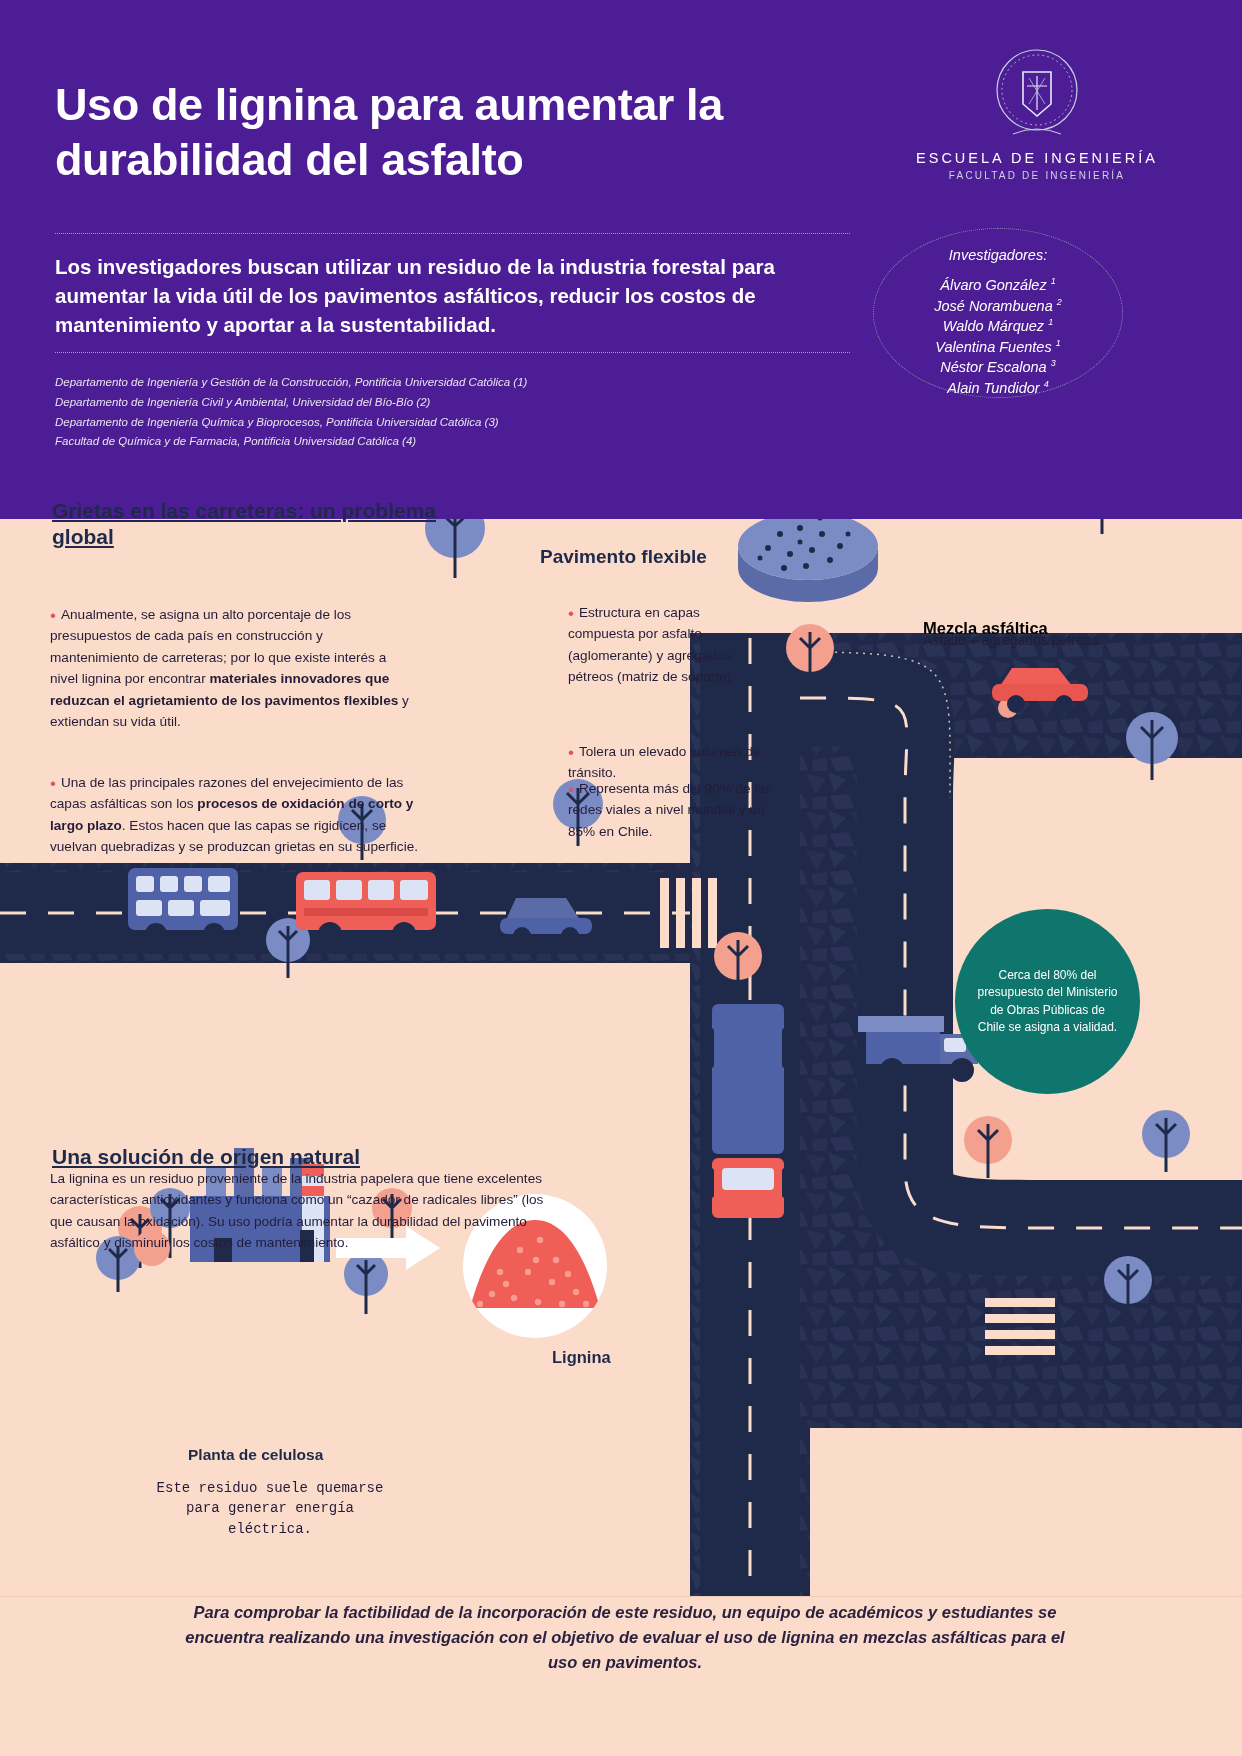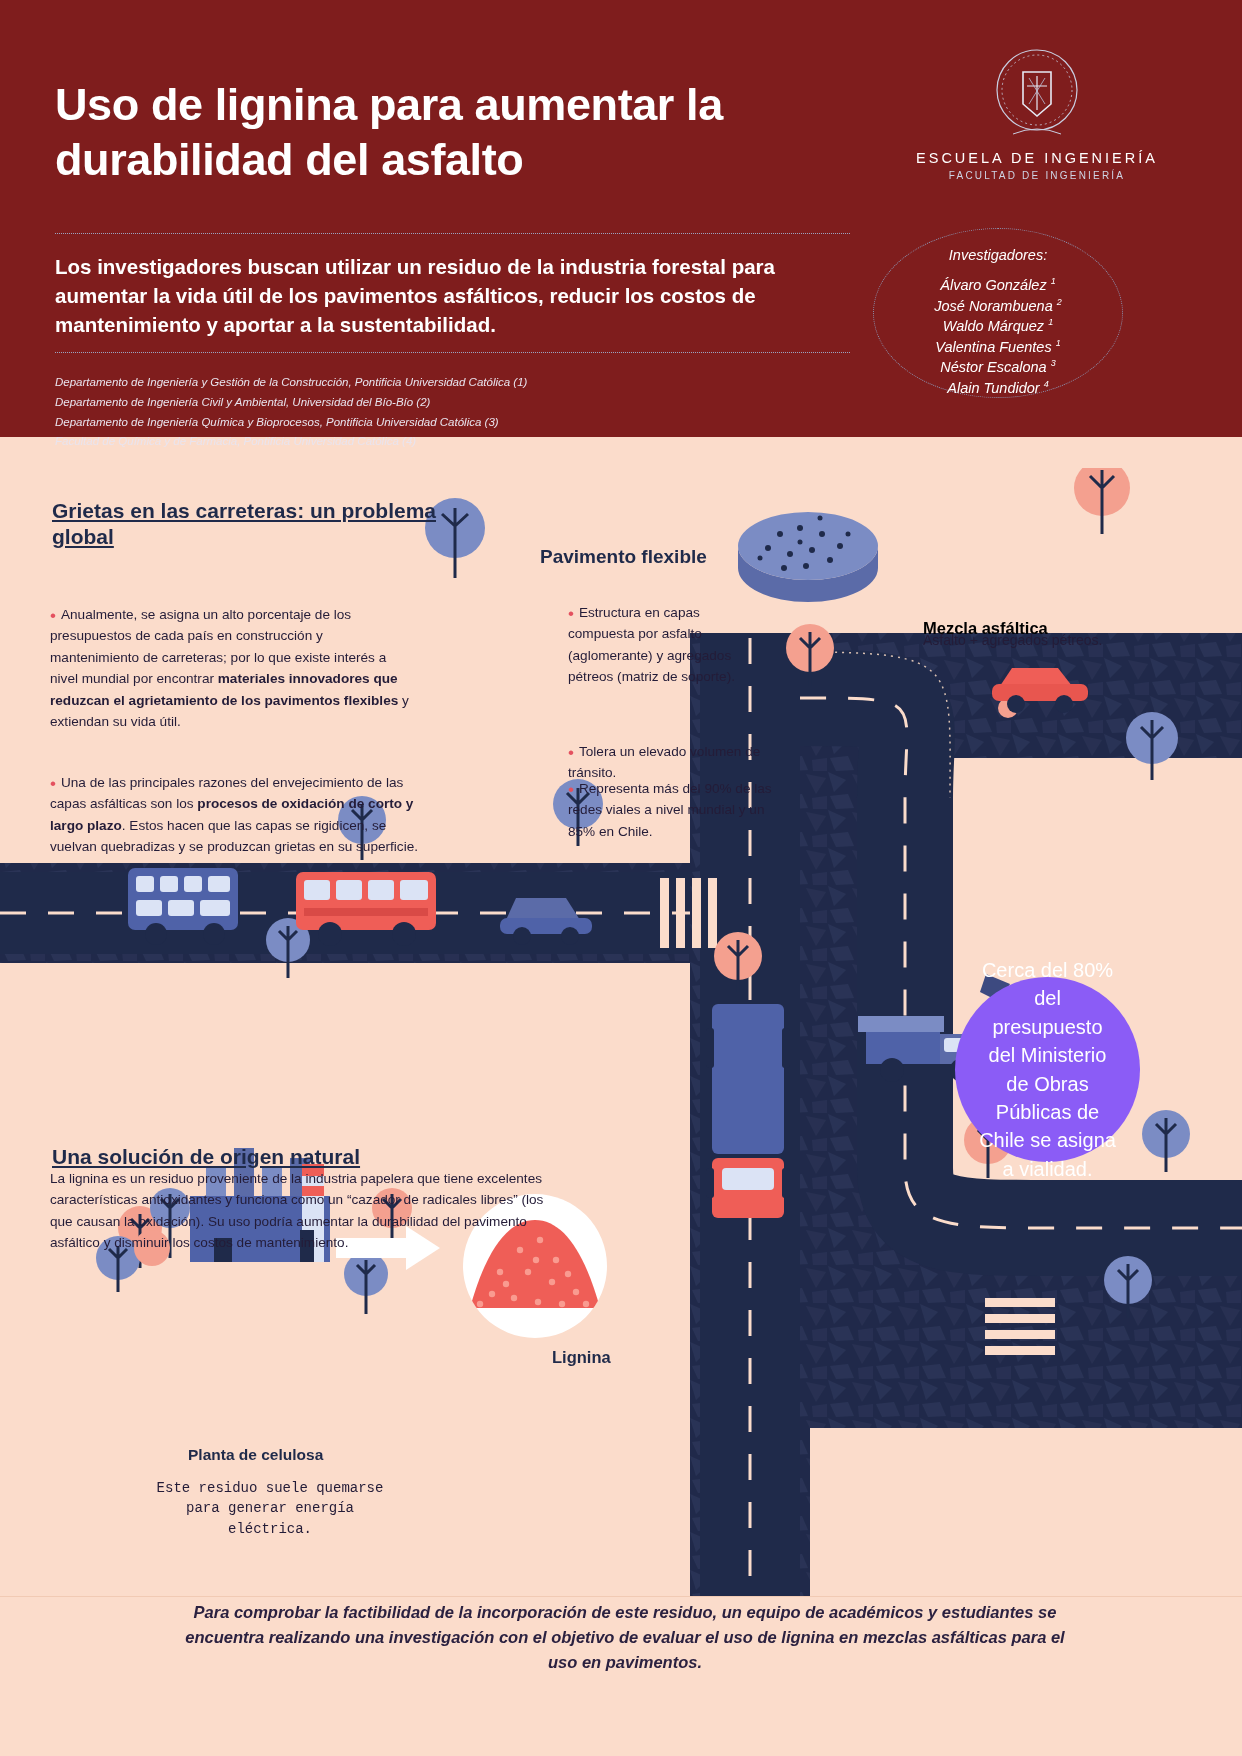--- a/index.html
+++ b/index.html
@@ -10,22 +10,22 @@
     font-family: "Liberation Sans", sans-serif;
     background: #fbdccb;
     overflow: hidden;
     position: relative;
   }
 
   
   .header {
     position: absolute;
     left: 0; top: 0;
-    width: 1242px; height: 437px;
-    background: #7f1d1d;
+    width: 1242px; height: 519px;
+    background: #4c1d95;
     color: #ffffff;
   }
   .title {
     position: absolute;
     left: 55px; top: 78px;
     width: 800px;
     font-size: 45px;
     font-weight: bold;
     line-height: 1.22;
     letter-spacing: -0.4px;
@@ -175,28 +175,28 @@
     position: absolute; left: 188px; top: 1446px;
     font-size: 15.5px; font-weight: bold; color: #1f2a4a;
   }
   .plant-desc {
     position: absolute; left: 145px; top: 1478px;
     width: 250px; text-align: center;
     font-size: 14px; line-height: 1.45; color: #241c38; font-family: Liberation Mono, monospace;
   }
 
   .circle-stat {
-    position: absolute; left: 955px; top: 977px;
+    position: absolute; left: 955px; top: 909px;
     width: 185px; height: 185px;
     border-radius: 50%;
-    background: #8b5cf6;
+    background: #0f766e;
     color: #ffffff;
     display: flex; align-items: center; justify-content: center;
     text-align: center;
-    font-size: 20px;
+    font-size: 12px;
     line-height: 1.42;
     padding: 0 22px;
   }
 
   b, strong { font-weight: bold; }
 </style>
 </head>
 <body>
 
 <svg class="art" viewBox="0 0 1242 1128" xmlns="http://www.w3.org/2000/svg">
@@ -489,21 +489,21 @@
       <div><span>Valentina Fuentes</span> <sup>1</sup></div>
       <div><span>Néstor Escalona</span> <sup>3</sup></div>
       <div><span>Alain Tundidor</span> <sup>4</sup></div>
     </div>
   </div>
 </div>
 
 <div class="h2 h2-cracks">Grietas en las carreteras: un problema global</div>
 
 <div class="para p-cracks-1">
-  <span class="bullet"></span><span>Anualmente, se asigna un alto porcentaje de los presupuestos de cada país en construcción y mantenimiento de carreteras; por lo que existe interés a nivel mundial por encontrar </span><b>materiales innovadores que reduzcan el agrietamiento de los pavimentos flexibles</b><span> y extiendan su vida útil.</span>
+  <span class="bullet"></span><span>Anualmente, se asigna un alto porcentaje de los presupuestos de cada país en construcción y mantenimiento de carreteras; por lo que existe interés a nivel lignina por encontrar </span><b>materiales innovadores que reduzcan el agrietamiento de los pavimentos flexibles</b><span> y extiendan su vida útil.</span>
 </div>
 
 <div class="para p-cracks-2">
   <span class="bullet"></span><span>Una de las principales razones del envejecimiento de las capas asfálticas son los </span><b>procesos de oxidación de corto y largo plazo</b><span>. Estos hacen que las capas se rigidicen, se vuelvan quebradizas y se produzcan grietas en su superficie.</span>
 </div>
 
 <div class="h3 h3-flex">Pavimento flexible</div>
 <div class="para p-flex-1"><span class="bullet"></span><span>Estructura en capas compuesta por asfalto (aglomerante) y agregados pétreos (matriz de soporte).</span></div>
 <div class="para p-flex-2"><span class="bullet"></span><span>Tolera un elevado volumen de tránsito.</span></div>
 <div class="para p-flex-3"><span class="bullet"></span><span>Representa más del 90% de las redes viales a nivel mundial y un 85% en Chile.</span></div>

